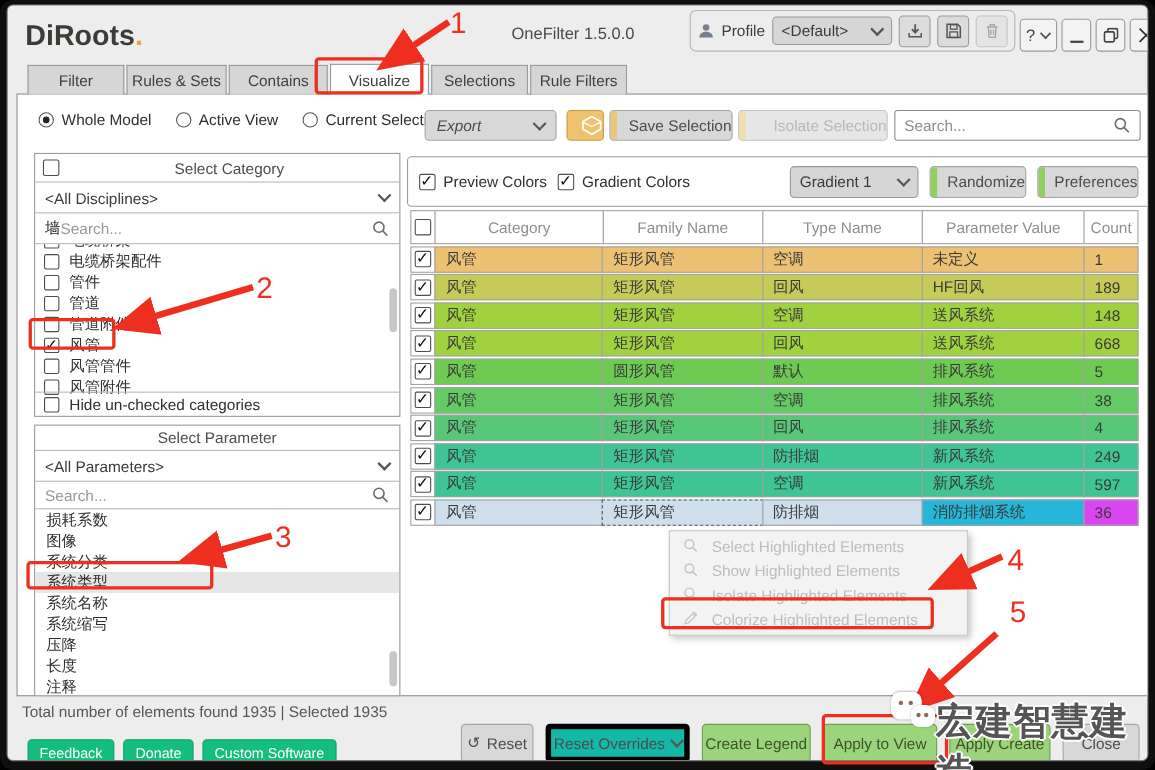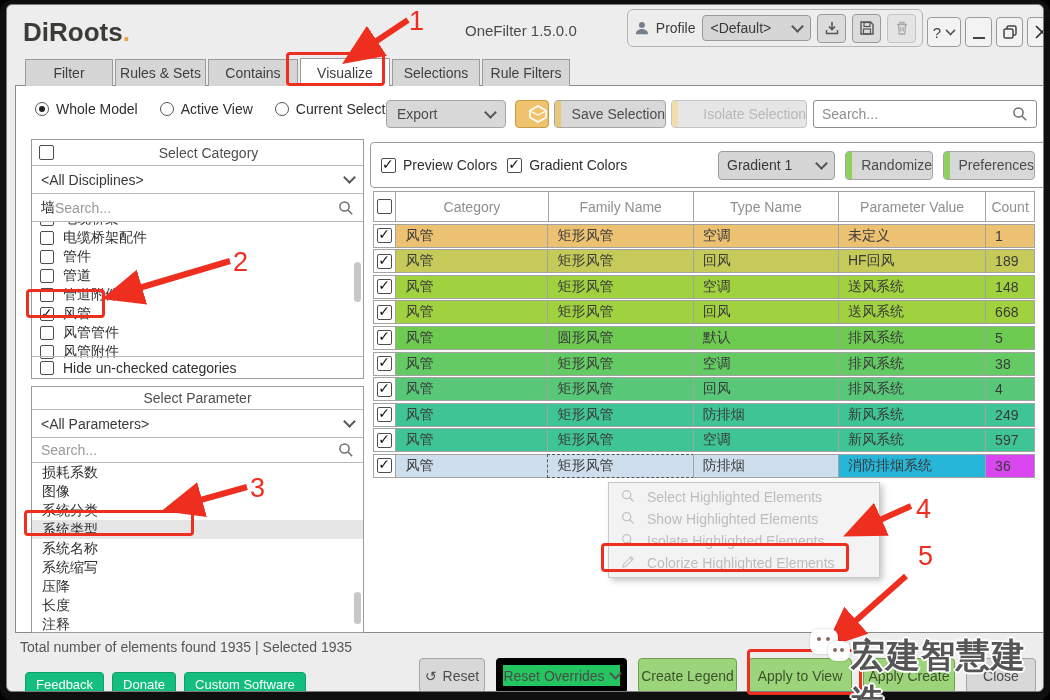--- a/index.html
+++ b/index.html
@@ -62,21 +62,21 @@
   
   .ctx-menu{position:absolute;left:592px;top:396px;width:270px;background:#f3f3f3;border:1px solid #c9c9c9;box-shadow:3px 3px 6px rgba(0,0,0,.22);padding:3px 0;z-index:8;}
   .ctx-item{height:22px;display:flex;align-items:center;gap:12px;padding-left:12px;font-size:14px;color:#bdbdbd;}
   
   .status-text{position:absolute;left:13px;top:634px;font-size:14px;color:#565656;}
   .footer-left{position:absolute;left:18px;top:667px;display:flex;gap:8px;}
   .gbtn{height:22px;background:#14be7e;border-radius:4px;color:#fff;font-size:13px;display:flex;align-items:center;padding:0 10px;border:1px solid #0ea06a;}
   .footer-right{position:absolute;left:412px;top:653px;display:flex;gap:11px;}
   .fbtn{height:35px;border-radius:4px;display:flex;align-items:center;justify-content:center;font-size:14px;box-sizing:border-box;gap:6px;}
   .fbtn.grey{background:#d8d8d8;border:1px solid #a6a6a6;color:#4c4c4c;}
-  .fbtn.cream{background:#22c55e;border:7px solid #000000;color:#4c4c4c;}
+  .fbtn.cream{background:#14b8a6;border:5px solid #000000;color:#4c4c4c;}
   .fbtn.green{background:#9cd47b;border:1px solid #6f9e4d;color:#3c5228;}
   
   .redbox{position:absolute;border:3px solid #ee2e1f;border-radius:4px;z-index:9;}
   .ann-label{position:absolute;color:#ee2e1f;font-size:27px;z-index:10;}
   .overlay{position:absolute;left:0;top:0;z-index:10;pointer-events:none;}
   
   .wm-text{position:absolute;left:851px;top:633px;font-size:34px;font-weight:bold;letter-spacing:1px;color:rgba(66,66,66,.9);z-index:12;
     text-shadow:-2px 0 0 #fff,2px 0 0 #fff,0 -2px 0 #fff,0 2px 0 #fff,-1px -1px 0 #fff,1px 1px 0 #fff,-1px 1px 0 #fff,1px -1px 0 #fff;}
   .wm-icon{position:absolute;left:810px;top:625px;width:44px;height:46px;z-index:12;}
   .bubble{position:absolute;background:#fff;border-radius:8px;box-shadow:0 0 2px rgba(0,0,0,.25);}
@@ -150,21 +150,21 @@
       </div>
 
     <div class="content">
 
       <div class="radio-row">
           <span><span class="radio sel"></span><span>Whole Model</span></span>
           <span><span class="radio"></span><span>Active View</span></span>
           <span><span class="radio"></span><span>Current Selection</span></span>
         </div>
 
-      <div class="btn" style="left:370px;top:14px;width:120px;height:28px;justify-content:space-between;padding:0 10px;">
+      <div class="btn" style="left:370px;top:14px;width:120px;height:28px;justify-content:space-between;padding:0 10px;font-style:italic;">
           <span>Export</span>
           <span class="chev"></span>
         </div>
 
       <div class="btn" style="left:499px;top:14px;width:34px;height:28px;background:#efc36d;border-color:#c79a47;">
           <svg width="20" height="18" viewBox="0 0 20 18">
             <path d="M10 1 L18 5.5 L18 12.5 L10 17 L2 12.5 L2 5.5 Z" stroke="#fff" stroke-width="1.6" fill="none"></path>
             <path d="M2 6 L10 10 L18 6" stroke="#fff" stroke-width="1.2" fill="none"></path>
           </svg>
         </div>

